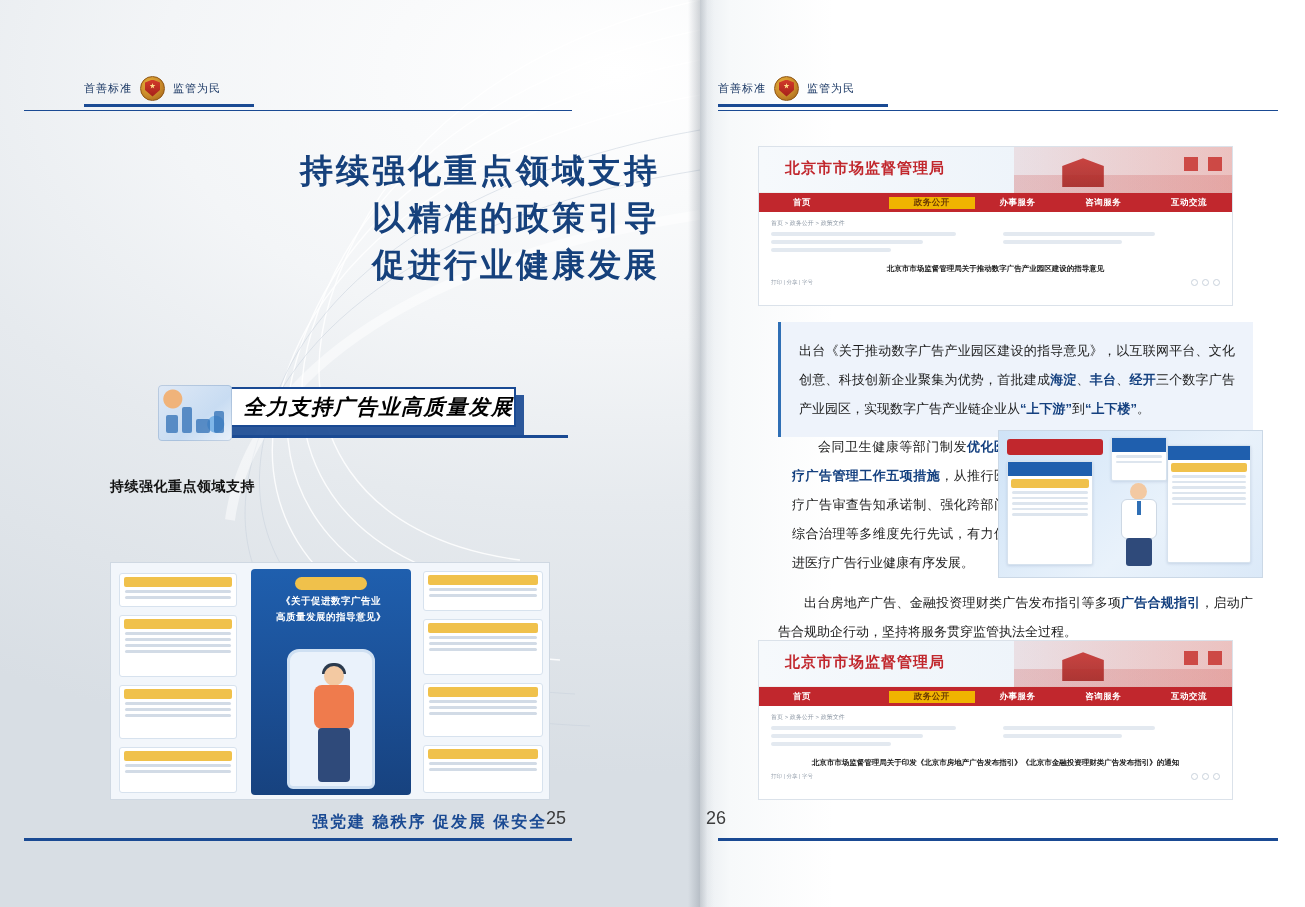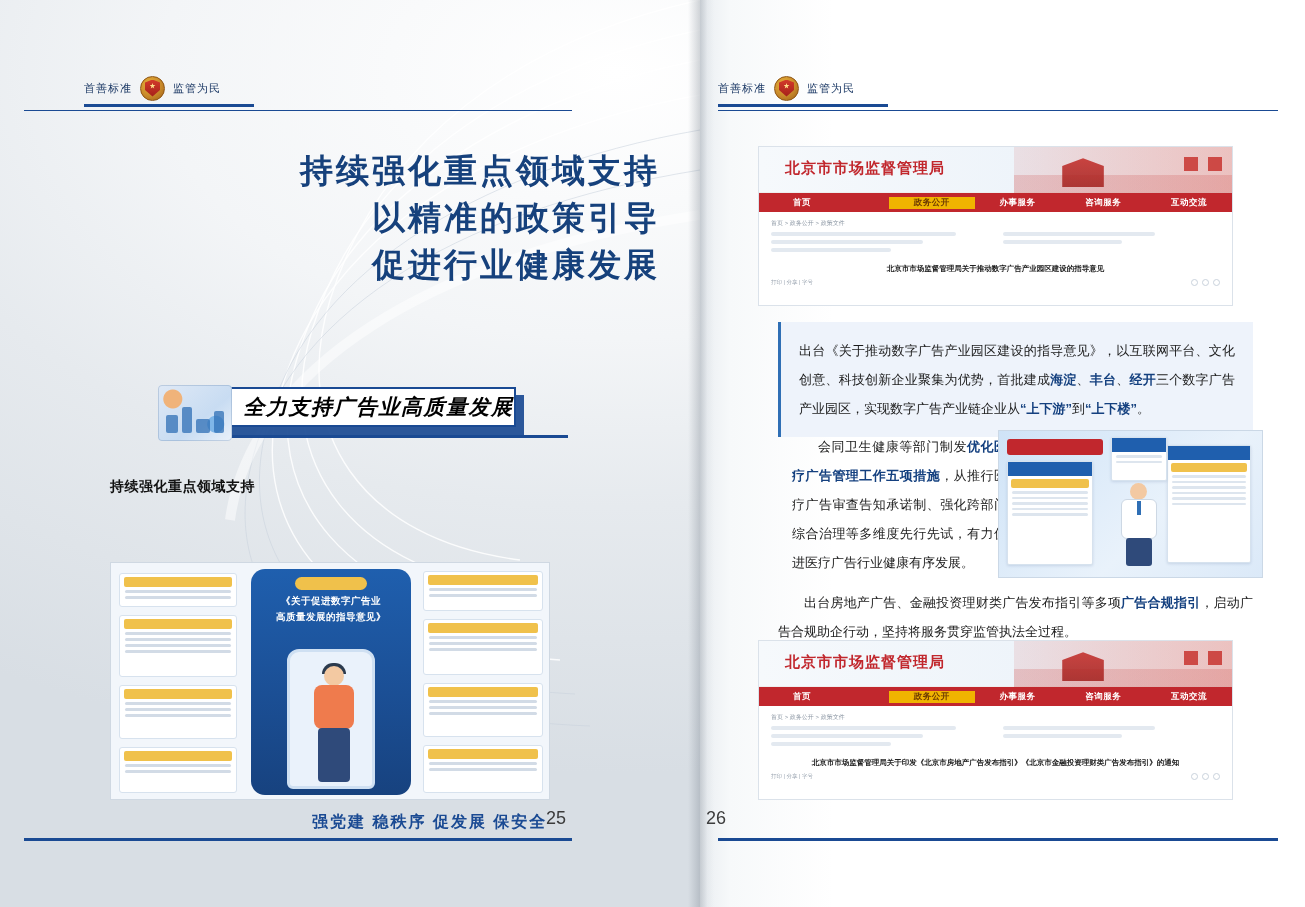--- a/index.html
+++ b/index.html
@@ -105,21 +105,21 @@
   .l-para .q { font-weight:bold; color:#10336b; }
 
   
   .figA {
     position:absolute; left:110px; top:562px; width:440px; height:238px;
     border:1px solid #cfd8e2; background:#f2f6fb; overflow:hidden;
   }
   .figA .center {
     position:absolute; left:140px; top:6px; width:160px; height:226px;
     background:linear-gradient(180deg,#1f5fae,#1b4f95 55%,#17427f);
-    border-radius:14px;
+    border-radius:4px;
   }
   .figA .center .tag {
     position:absolute; left:44px; top:8px; width:72px; height:13px; border-radius:7px;
     background:#f0c14b;
   }
   .figA .center .t1, .figA .center .t2, .figA .center .t3 {
     position:absolute; left:12px; color:#ffffff; font-size:9.5px; font-weight:bold; letter-spacing:.5px;
     width:136px; text-align:center;
   }
   .figA .center .t1 { top:26px; }

